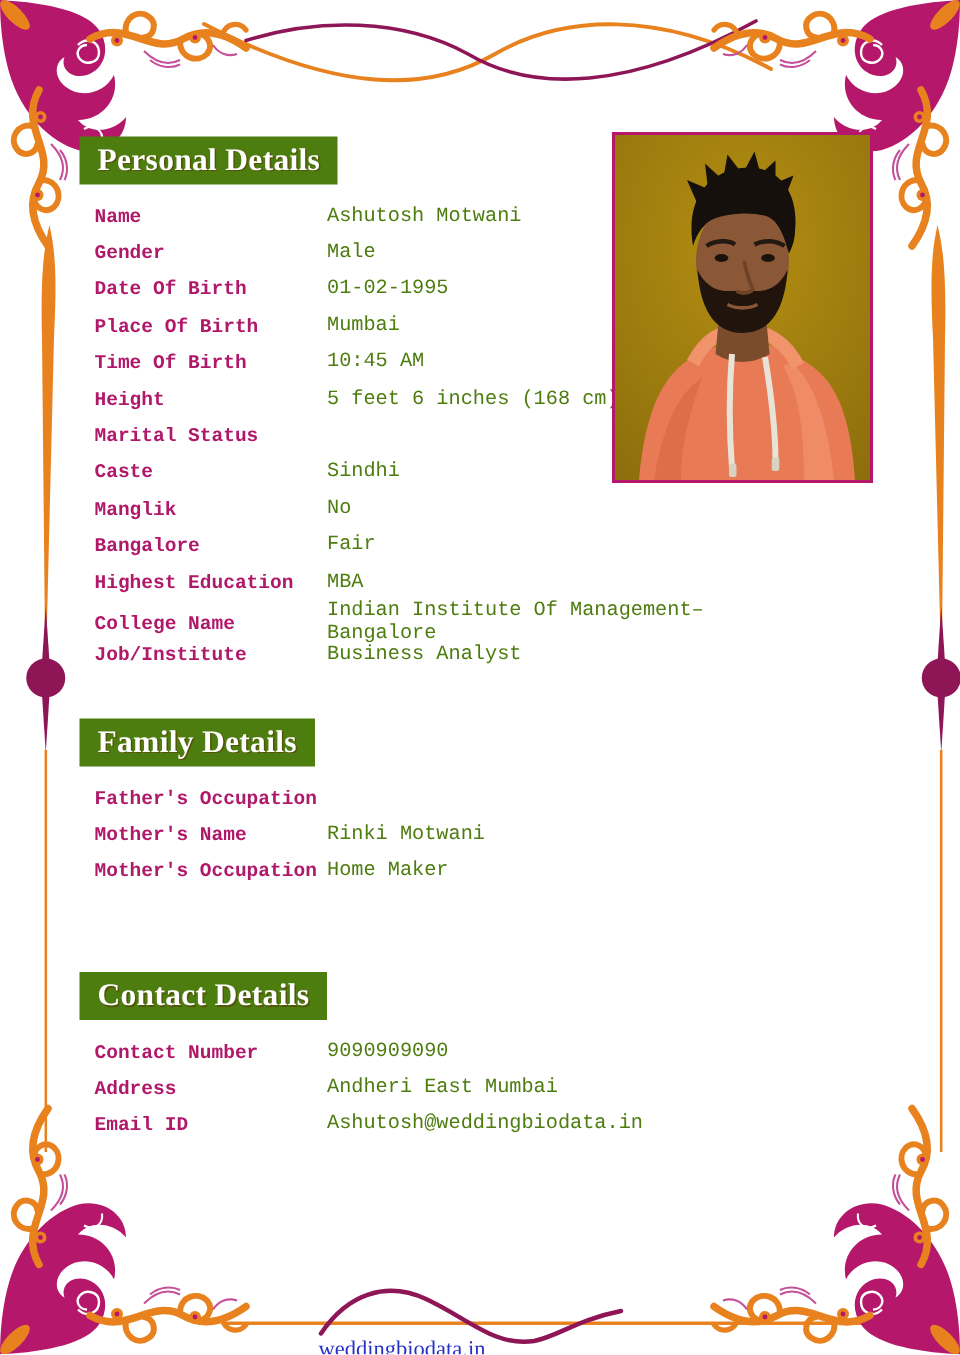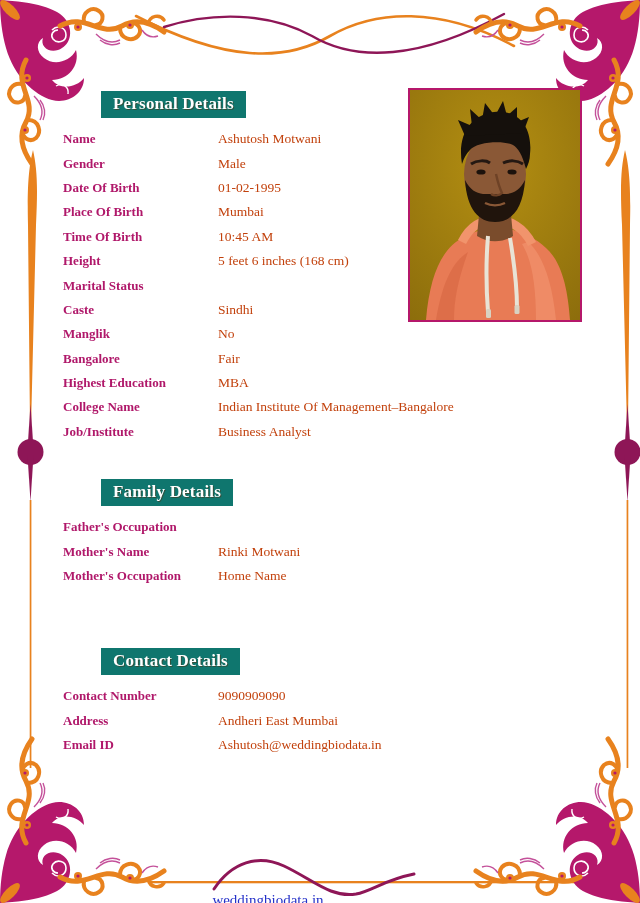--- a/index.html
+++ b/index.html
@@ -3,29 +3,28 @@
 <meta charset="utf-8">
 <style>
   html,body{margin:0;padding:0;background:#ffffff;}
   .page{
     position:relative;width:640px;height:903px;background:#ffffff;overflow:hidden;
     font-family:"Liberation Serif","DejaVu Serif",serif;
   }
   .border-svg{position:absolute;left:0;top:0;width:640px;height:903px;pointer-events:none;}
   .section{position:absolute;left:53px;width:420px;}
   .section-header{
-    display:inline-block;background:#0f766e;color:#ffffff;font-weight:bold;
-    font-size:17px;padding:3px 12px 4px 12px;letter-spacing:.2px;
+    display:inline-block;background:#4d7c0f;color:#ffffff;font-weight:bold;
+    font-size:21px;padding:3px 12px 4px 12px;letter-spacing:.2px;
     text-shadow:1px 1px 0 rgba(90,35,0,.45);
-    margin-left:48px;
   }
   .rows{margin-top:9px;}
-  .row{display:grid;grid-template-columns:155px 1fr;align-items:center;height:24.4px;padding-left:10px;}
+  .row{display:grid;grid-template-columns:155px 1fr;align-items:center;height:24.4px;padding-left:10px;font-family:Liberation Mono, monospace;}
   .label{color:#B0186A;font-weight:bold;font-size:13px;}
-  .value{color:#c2410c;font-size:13.5px;}
+  .value{color:#4d7c0f;font-size:13.5px;}
   .photo-frame{
     position:absolute;left:408px;top:88px;width:170px;height:230px;
     border:2px solid #B5186B;box-sizing:content-box;background:#9A780F;
   }
   .photo-frame svg{display:block;width:170px;height:230px;}
   .footer{position:absolute;left:0;top:891px;width:536px;text-align:center;}
   .footer a{color:#2430C8;font-size:15px;text-decoration:none;cursor:pointer;}
 </style>
 </head>
 <body>
@@ -148,21 +147,21 @@
     <div class="rows">
       <div class="row">
           <span class="label">Father's Occupation</span>
         </div>
       <div class="row">
           <span class="label">Mother's Name</span>
           <span class="value">Rinki Motwani</span>
         </div>
       <div class="row">
           <span class="label">Mother's Occupation</span>
-          <span class="value">Home Name</span>
+          <span class="value">Home Maker</span>
         </div>
     </div>
   </div>
 
   <div class="section" style="top:648px;">
     <div class="section-header">
       <span>Contact Details</span>
     </div>
     <div class="rows">
       <div class="row">

